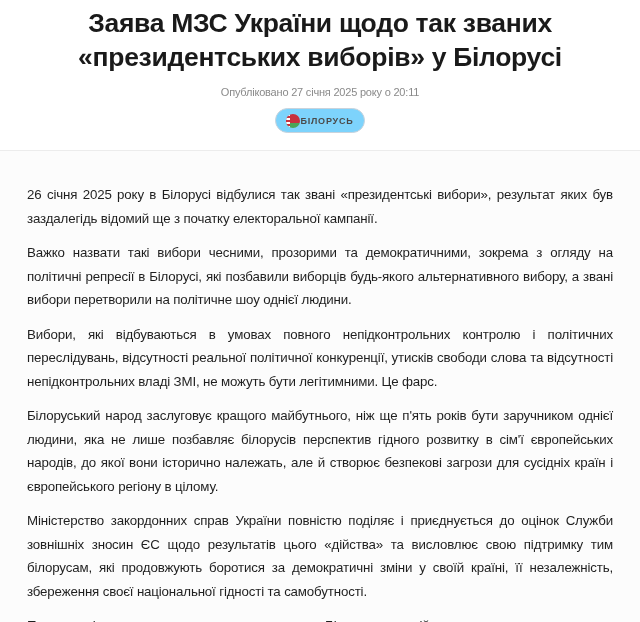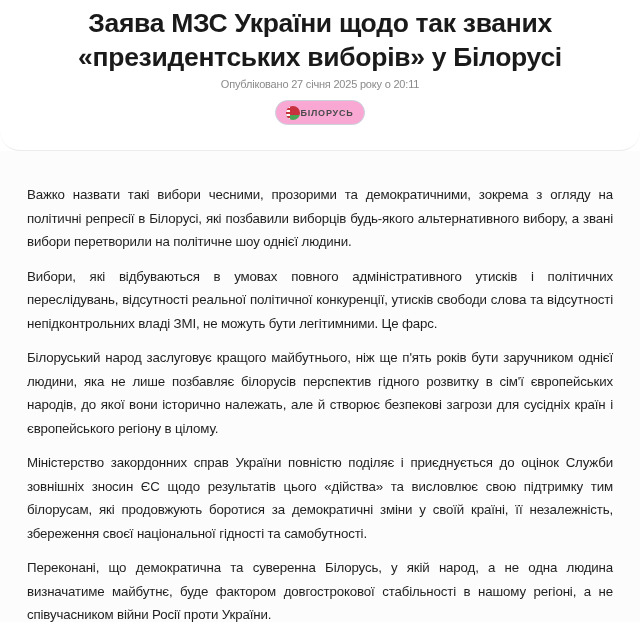--- a/index.html
+++ b/index.html
@@ -8,46 +8,45 @@
     background: #ffffff;
     font-family: "Liberation Sans", "DejaVu Sans", sans-serif;
     color: #1c1c1c;
   }
   .header {
     height: 151px;
     background: #ffffff;
     text-align: center;
     padding-top: 6px;
     border-bottom: 1px solid #ececec;
-    border-radius: 20px;
   }
   .title {
     font-family: "Liberation Sans", sans-serif;
     font-weight: bold;
     font-size: 26.5px;
     line-height: 34px;
     color: #1a1a1a;
     padding: 0 30px;
     letter-spacing: -0.3px;
   }
   .published {
-    margin-top: 4px;
+    margin-top: 12px;
     font-size: 11px;
     color: #8a8a8a;
     letter-spacing: -0.2px;
   }
   .tag {
     display: inline-flex;
     align-items: center;
     margin-top: 10px;
     height: 25px;
     padding: 0 10px 0 10px;
     border: 1px solid #c9d3dc;
     border-radius: 14px;
-    background: #f9a8d4;
+    background: #7dd3fc;
     cursor: pointer;
   }
   .flag {
     width: 14px; height: 14px; border-radius: 50%;
     overflow: hidden; position: relative;
     background: linear-gradient(to bottom, #c8313e 0 66%, #4aa657 66% 100%);
   }
   .flag::before {
     content: ""; position: absolute; left: 0; top: 0; width: 4px; height: 100%;
     background: repeating-linear-gradient(to bottom, #ffffff 0 2px, #c8313e 2px 4px);
@@ -78,18 +77,19 @@
 <div class="header">
   <h1 class="title">Заява МЗС України щодо так званих «президентських виборів» у Білорусі</h1>
   <div class="published">Опубліковано 27 січня 2025 року о 20:11</div>
   <div class="tag">
     <span class="flag"></span>
     <span class="tag-label">БІЛОРУСЬ</span>
   </div>
 </div>
 
 <div class="body">
+  <p class="para">26 січня 2025 року в Білорусі відбулися так звані «президентські вибори», результат яких був заздалегідь відомий ще з початку електоральної кампанії.</p>
   <p class="para">Важко назвати такі вибори чесними, прозорими та демократичними, зокрема з огляду на політичні репресії в Білорусі, які позбавили виборців будь-якого альтернативного вибору, а звані вибори перетворили на політичне шоу однієї людини.</p>
-  <p class="para">Вибори, які відбуваються в умовах повного адміністративного утисків і політичних переслідувань, відсутності реальної політичної конкуренції, утисків свободи слова та відсутності непідконтрольних владі ЗМІ, не можуть бути легітимними. Це фарс.</p>
+  <p class="para">Вибори, які відбуваються в умовах повного непідконтрольних контролю і політичних переслідувань, відсутності реальної політичної конкуренції, утисків свободи слова та відсутності непідконтрольних владі ЗМІ, не можуть бути легітимними. Це фарс.</p>
   <p class="para">Білоруський народ заслуговує кращого майбутнього, ніж ще п'ять років бути заручником однієї людини, яка не лише позбавляє білорусів перспектив гідного розвитку в сім'ї європейських народів, до якої вони історично належать, але й створює безпекові загрози для сусідніх країн і європейського регіону в цілому.</p>
   <p class="para">Міністерство закордонних справ України повністю поділяє і приєднується до оцінок Служби зовнішніх зносин ЄС щодо результатів цього «дійства» та висловлює свою підтримку тим білорусам, які продовжують боротися за демократичні зміни у своїй країні, її незалежність, збереження своєї національної гідності та самобутності.</p>
   <p class="para">Переконані, що демократична та суверенна Білорусь, у якій народ, а не одна людина визначатиме майбутнє, буде фактором довгострокової стабільності в нашому регіоні, а не співучасником війни Росії проти України.</p>
 </div>
 
 </body></html>

